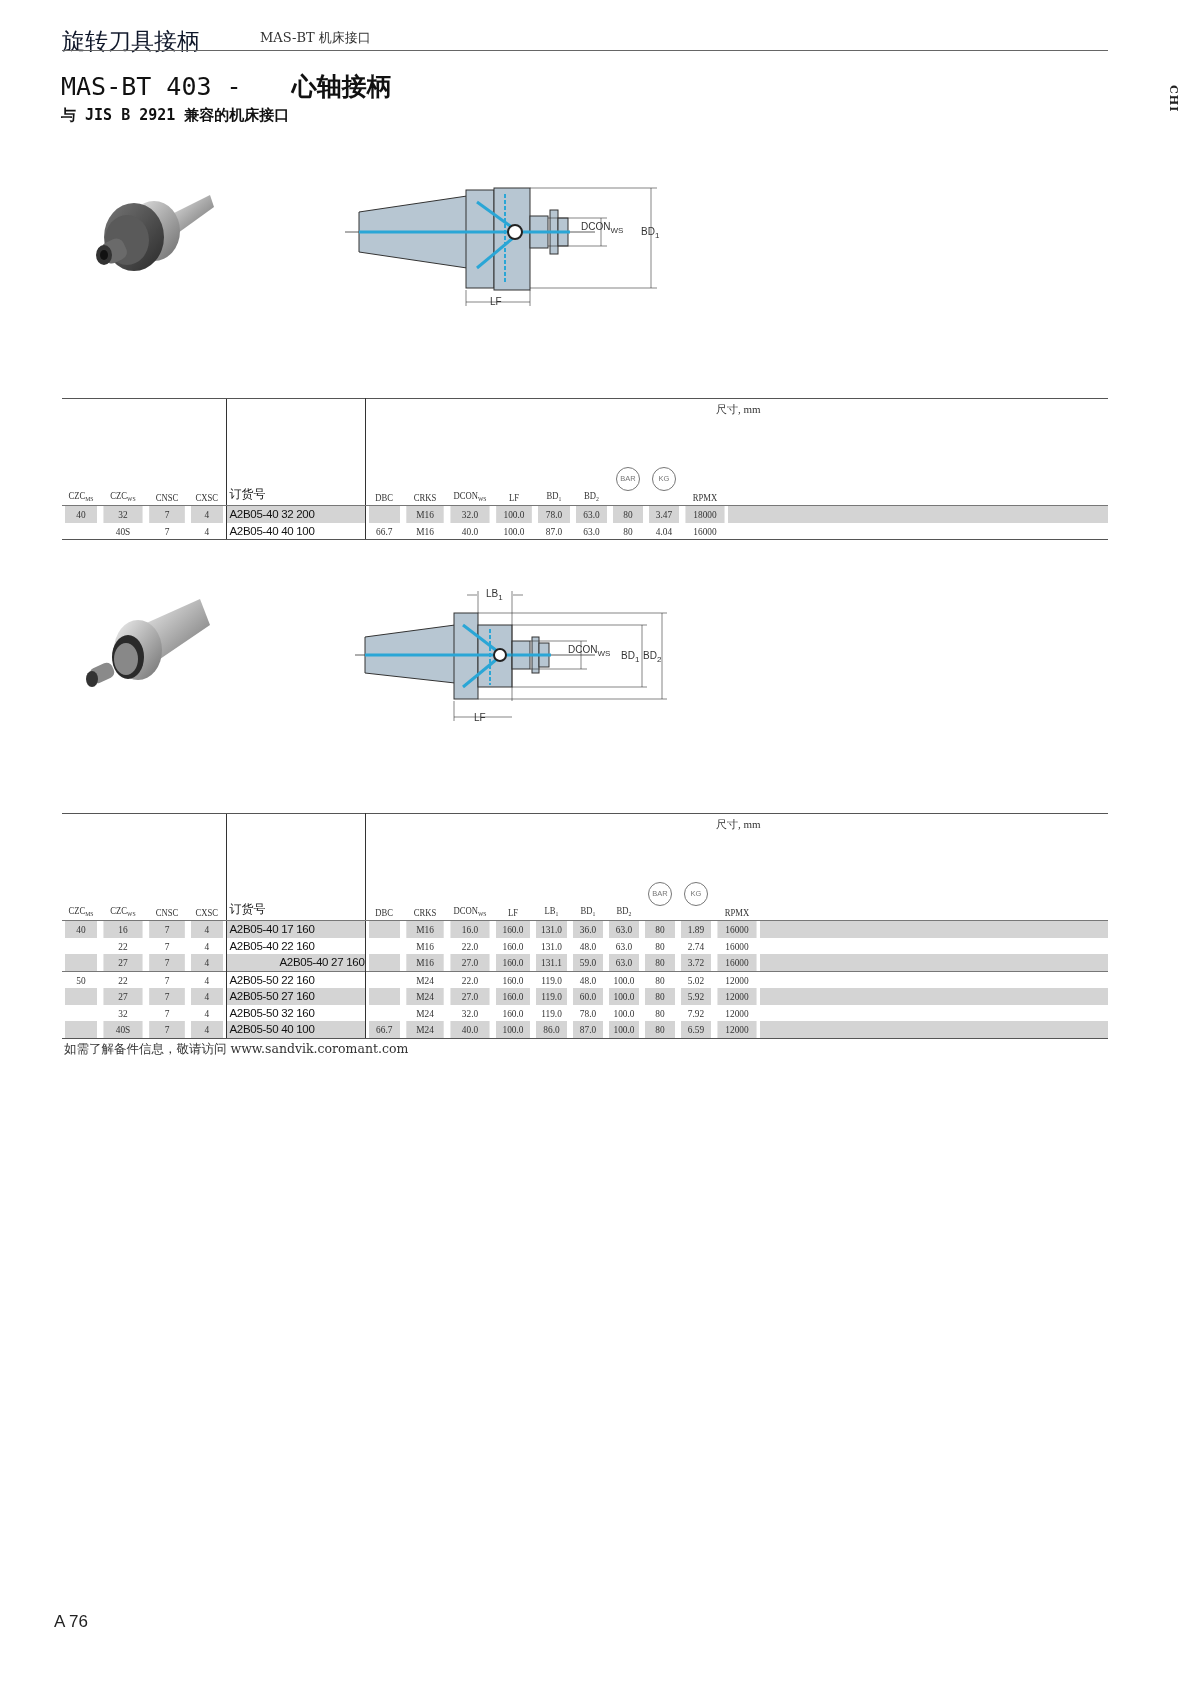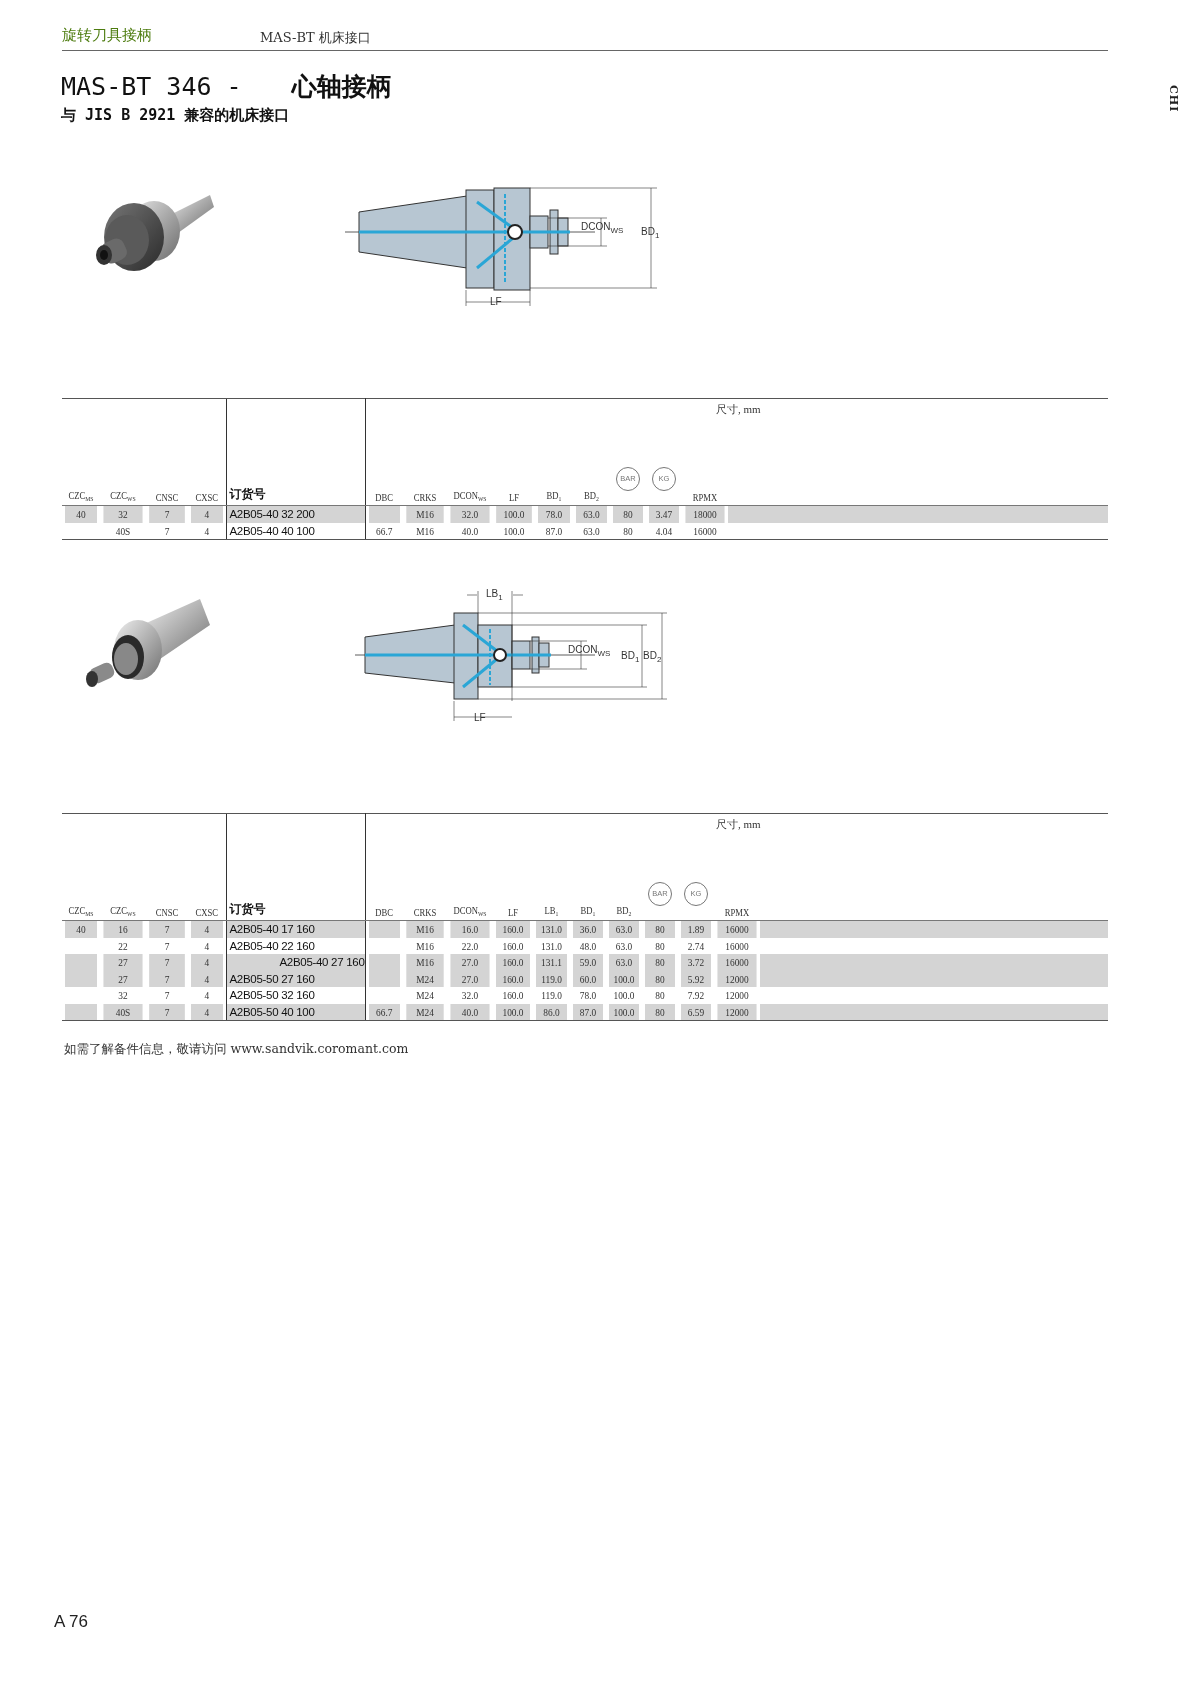--- a/index.html
+++ b/index.html
@@ -1,19 +1,19 @@
 <!DOCTYPE html>
 <html><head>
 <meta charset="utf-8">
 <style>
   html, body { margin: 0; padding: 0; background: #ffffff; }
   body { width: 1200px; height: 1698px; position: relative; overflow: hidden;
          font-family: "DejaVu Serif", "Liberation Serif", serif; color: #222; }
   .abs { position: absolute; }
-  .hdr-left { left: 62px; top: 26px; font-size: 15px; color: #4d7c0f; text-align: center; }
+  .hdr-left { left: 62px; top: 26px; font-size: 23px; color: #0f172a; text-align: center; }
   .hdr-right { left: 260px; top: 29px; font-size: 13px; color: #333; }
   .hdr-rule { left: 62px; top: 50px; width: 1046px; height: 1px; background: #666; }
   .side-tab { left: 1180px; top: 85px; font-size: 11px; font-weight: bold; transform: rotate(90deg); transform-origin: left top; letter-spacing: 1px; }
   .title { left: 61px; top: 70px; font-size: 25px; color: #111; font-family: "DejaVu Sans Mono", "Liberation Mono", monospace; }
   .title .cn { font-family: "DejaVu Sans", sans-serif; font-weight: bold; margin-left: 35px; }
   .subtitle { left: 61px; top: 106px; font-size: 15px; font-weight: bold; color: #111; font-family: "DejaVu Sans Mono", monospace; }
 
   .photo { width: 140px; height: 110px; }
 
   table.spec { position: absolute; left: 62px; width: 1046px; border-collapse: collapse;
@@ -21,39 +21,39 @@
   table.spec td, table.spec th { padding: 0; white-space: nowrap; font-weight: normal; }
   table.spec tr.top td { border-top: 1.5px solid #555; text-align: center; }
   table.spec th { vertical-align: bottom; text-align: center; padding-bottom: 2px; font-size: 10.5px; transform: scaleX(0.82); }
   table.spec td { text-align: center; height: 16.5px; line-height: 16.5px; }
   table.spec tr.shade td { background: #d4d4d4; }
   table.spec tr.last td { border-bottom: 1.5px solid #555; }
   table.spec tr.group td { border-top: 1.2px solid #777; }
   table.spec tr.hrow th { border-bottom: 1.2px solid #777; }
   table.spec .vr { border-right: 1.2px solid #333; }
   table.spec .ord { text-align: left; padding-left: 3px; font-family: "Liberation Sans", "DejaVu Sans", sans-serif; font-size: 11.5px; color: #111; letter-spacing: -0.3px; }
-  table.spec th.ordh { text-align: left; padding-left: 3px; font-family: "DejaVu Sans", sans-serif; font-weight: bold; font-size: 12px; color: #111; transform: none; }
+  table.spec th.ordh { text-align: left; padding-left: 3px; font-family: "DejaVu Sans", sans-serif; font-weight: normal; font-size: 12px; color: #111; transform: none; }
   table.spec .dimlbl { text-align: left; vertical-align: top; padding: 2px 0 0 3px; font-size: 11px; transform: none; color: #333; }
   table.spec .num { transform: scaleX(0.85); }
   .circ { display: inline-block; width: 22px; height: 22px; border: 1px solid #777; border-radius: 50%;
           font-family: "Liberation Sans", sans-serif; font-size: 7.5px; line-height: 22px; color: #777; text-align: center; }
   sub { font-size: 7px; vertical-align: -2px; }
   .footer { left: 64px; top: 1041px; font-size: 12.5px; color: #333; }
   .pagenum { left: 54px; top: 1612px; font-size: 17px; font-family: "Liberation Sans", sans-serif; color: #222; }
 </style>
 </head>
 <body>
 
 <div class="abs hdr-left">旋转刀具接柄</div>
 <div class="abs hdr-right">MAS-BT 机床接口</div>
 <div class="abs hdr-rule"></div>
 <div class="abs side-tab">CHI</div>
 
 <div class="abs title">
-  <span>MAS-BT 346 - </span><span class="cn">心轴接柄</span>
+  <span>MAS-BT 403 - </span><span class="cn">心轴接柄</span>
 </div>
 <div class="abs subtitle">与 JIS B 2921 兼容的机床接口</div>
 
 <div class="abs photo" style="left:82px; top:185px;">
   <svg width="140" height="110" viewBox="0 0 140 110">
     <defs>
       <linearGradient id="g1" x1="0" y1="0" x2="1" y2="1">
         <stop offset="0" stop-color="#e8e8e8"></stop>
           <stop offset="0.5" stop-color="#a8a8a8"></stop>
           <stop offset="1" stop-color="#6c6c6c"></stop>
@@ -327,20 +327,38 @@
         <td class="num">27.0</td>
         <td class="num">160.0</td>
         <td class="num">131.1</td>
         <td class="num">59.0</td>
         <td class="num">63.0</td>
         <td class="num">80</td>
         <td class="num">3.72</td>
         <td class="num">16000</td>
         <td></td>
       </tr>
+      <tr class="group">
+        <td class="num">50</td>
+        <td class="num">22</td>
+        <td class="num">7</td>
+        <td class="num">4</td>
+        <td class="ord vr" style="border-left: 1.2px solid rgb(51, 51, 51);">A2B05-50 22 160</td>
+        <td class="num"></td>
+        <td class="num">M24</td>
+        <td class="num">22.0</td>
+        <td class="num">160.0</td>
+        <td class="num">119.0</td>
+        <td class="num">48.0</td>
+        <td class="num">100.0</td>
+        <td class="num">80</td>
+        <td class="num">5.02</td>
+        <td class="num">12000</td>
+        <td></td>
+      </tr>
       <tr class="shade">
         <td class="num"></td>
         <td class="num">27</td>
         <td class="num">7</td>
         <td class="num">4</td>
         <td class="ord vr" style="border-left: 1.2px solid rgb(51, 51, 51);">A2B05-50 27 160</td>
         <td class="num"></td>
         <td class="num">M24</td>
         <td class="num">27.0</td>
         <td class="num">160.0</td>

